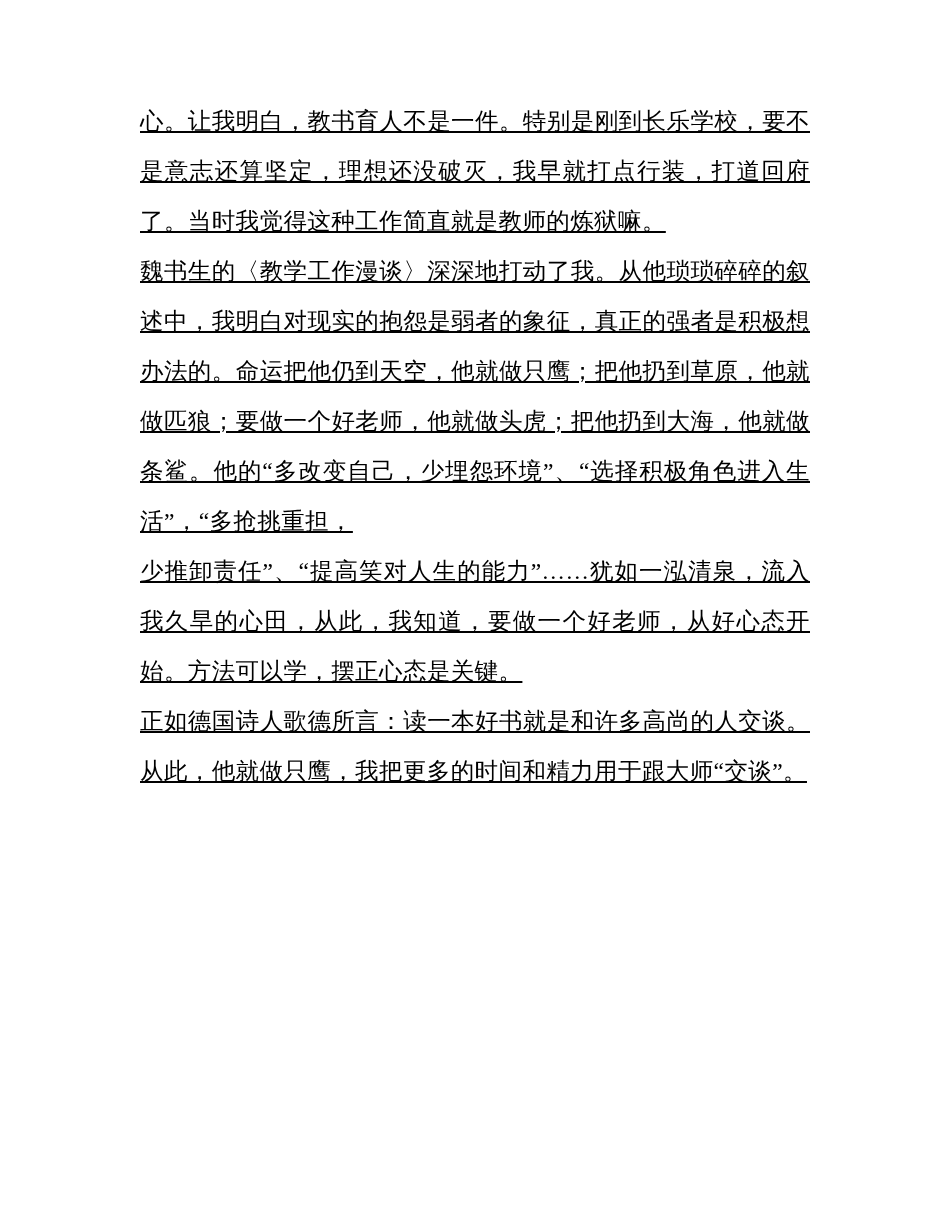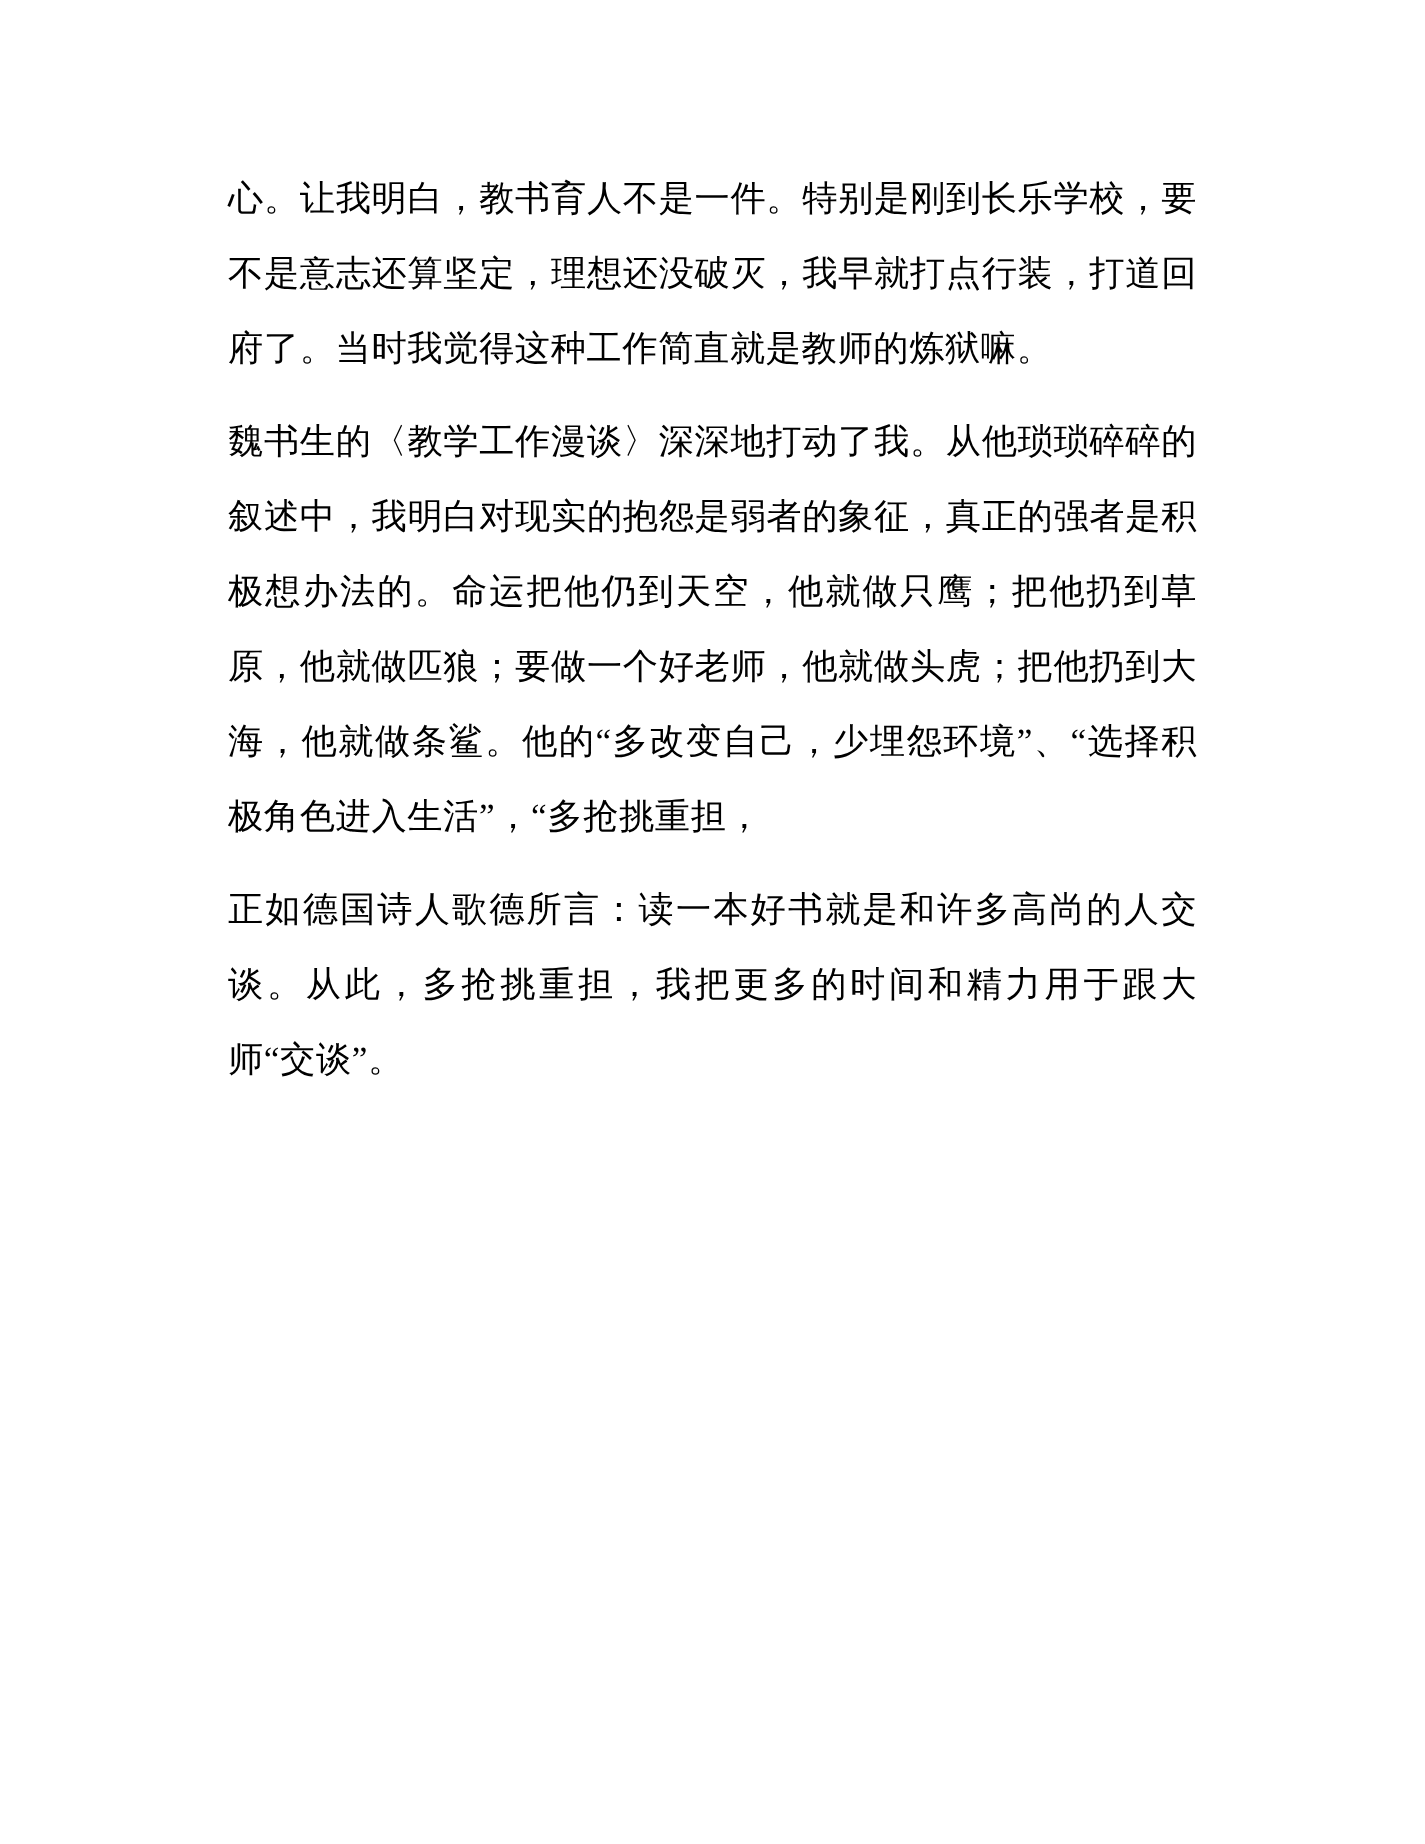--- a/index.html
+++ b/index.html
@@ -23,30 +23,32 @@
   .doc-body {
     font-family: "Liberation Serif", serif;
     font-size: 23.5px;
     line-height: 50px;
     color: #000000;
     text-align: justify;
     text-justify: inter-ideograph;
     letter-spacing: 0.4px;
   }
   .para {
-    margin: 12px;
+    margin: 0;
     padding: 0;
     text-indent: 0;
+    text-decoration: underline;
   }
   .para + .para {
     margin-top: 0;
   }
 </style>
 </head>
 <body>
 
 <div class="page">
   <div class="doc-body">
     <p class="para">心。让我明白，教书育人不是一件。特别是刚到长乐学校，要不是意志还算坚定，理想还没破灭，我早就打点行装，打道回府了。当时我觉得这种工作简直就是教师的炼狱嘛。</p>
     <p class="para">魏书生的〈教学工作漫谈〉深深地打动了我。从他琐琐碎碎的叙述中，我明白对现实的抱怨是弱者的象征，真正的强者是积极想办法的。命运把他仍到天空，他就做只鹰；把他扔到草原，他就做匹狼；要做一个好老师，他就做头虎；把他扔到大海，他就做条鲨。他的“多改变自己，少埋怨环境”、“选择积极角色进入生活”，“多抢挑重担，</p>
-    <p class="para">正如德国诗人歌德所言：读一本好书就是和许多高尚的人交谈。从此，多抢挑重担，我把更多的时间和精力用于跟大师“交谈”。</p>
+    <p class="para">少推卸责任”、“提高笑对人生的能力”……犹如一泓清泉，流入我久旱的心田，从此，我知道，要做一个好老师，从好心态开始。方法可以学，摆正心态是关键。</p>
+    <p class="para">正如德国诗人歌德所言：读一本好书就是和许多高尚的人交谈。从此，他就做只鹰，我把更多的时间和精力用于跟大师“交谈”。</p>
   </div>
 </div>
 
 </body></html>

